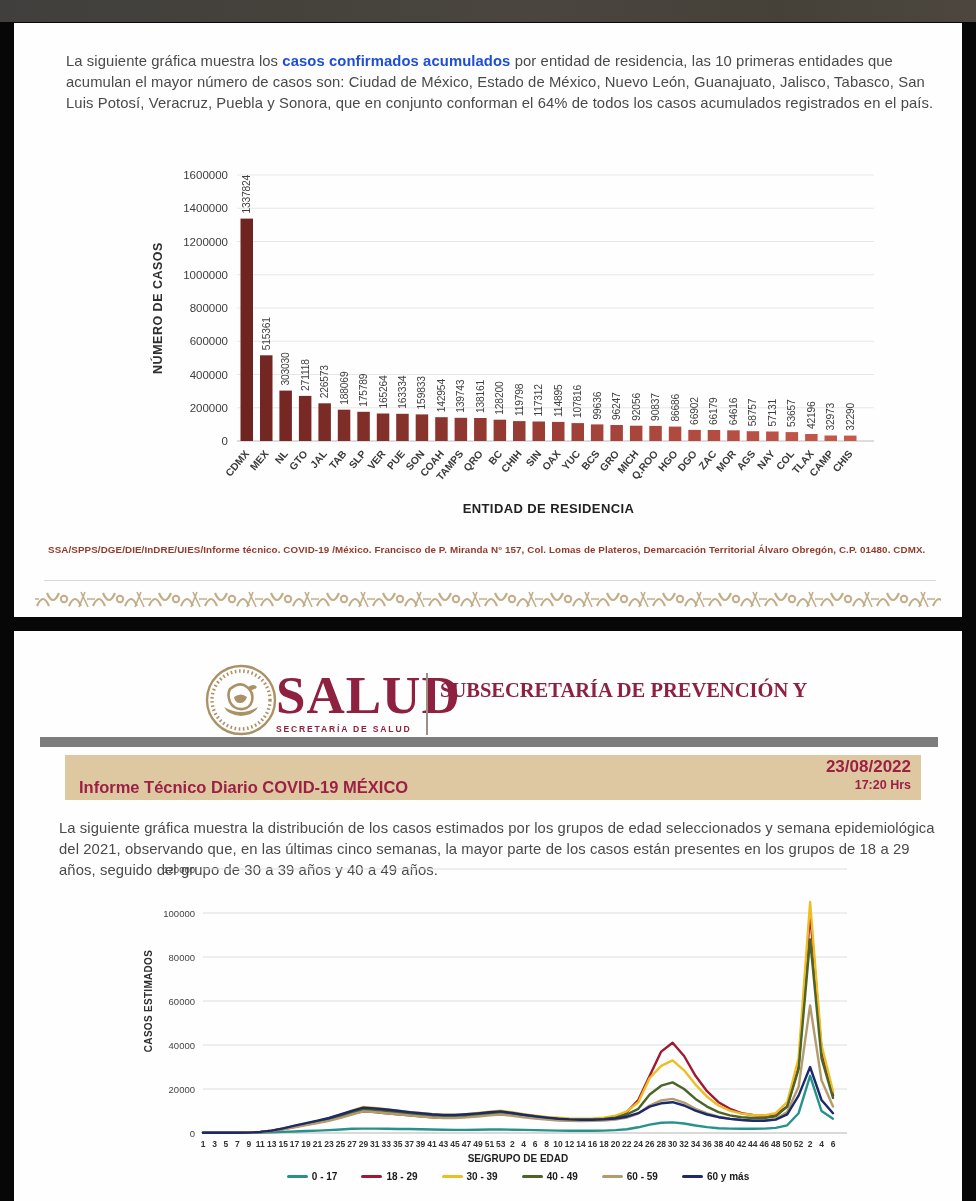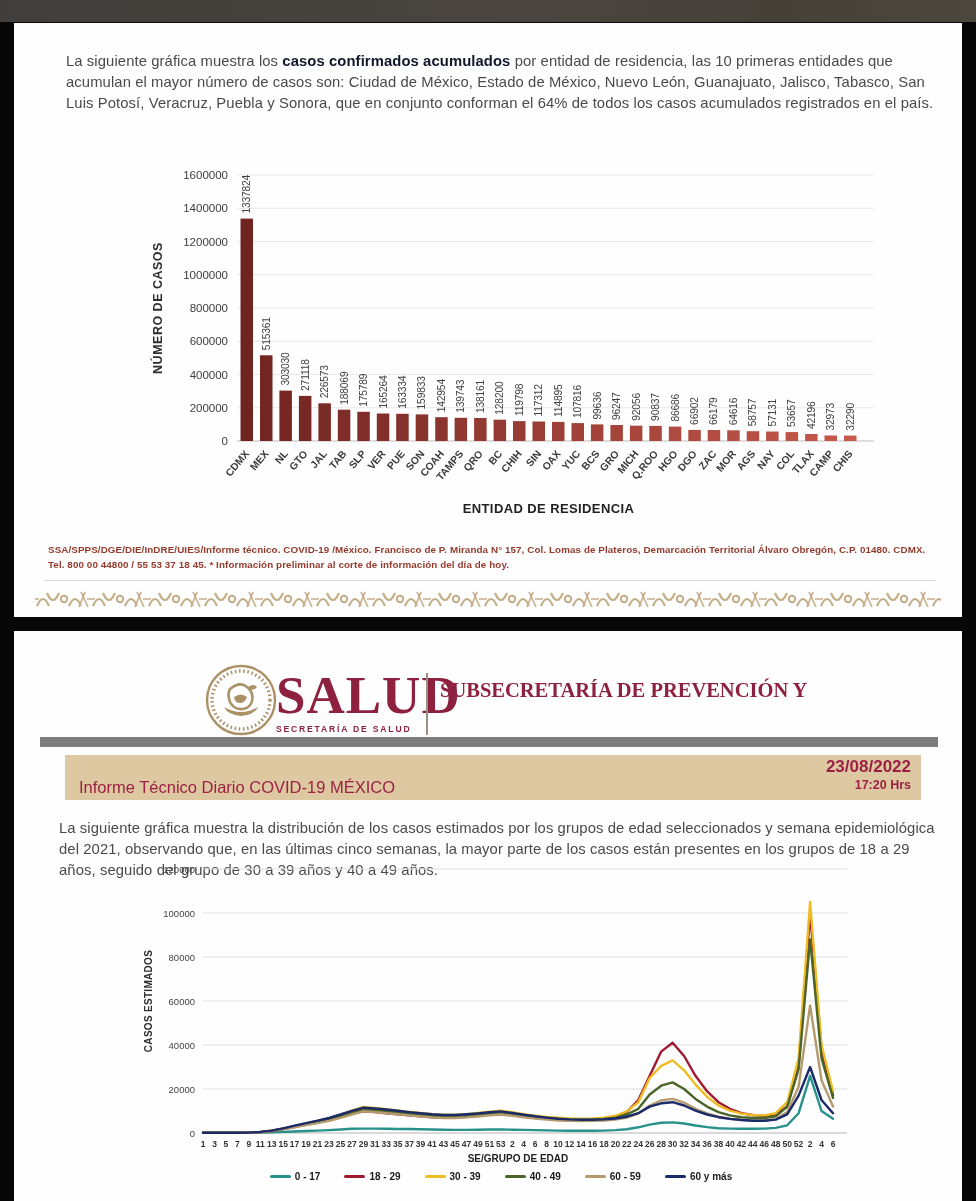--- a/index.html
+++ b/index.html
@@ -6,44 +6,44 @@
     font-family:"Liberation Sans","DejaVu Sans",sans-serif;}
   .stage{position:relative;width:976px;height:1201px;background:#070707;}
   .topbar{position:absolute;left:0;top:0;width:976px;height:22px;
     background:linear-gradient(90deg,#413f3d 0%,#45423c 30%,#4a463f 55%,#454139 80%,#4c463e 100%);}
   .page{position:absolute;left:14px;width:948px;background:#fefefe;}
   .page1{top:23px;height:594px;}
   .page2{top:631px;height:570px;}
   .para{position:absolute;color:#4a4a4a;font-size:14.8px;line-height:1.42;letter-spacing:.1px;}
   .p1-intro{left:52px;top:13px;width:872px;}
   .p2-intro{left:45px;top:172px;width:876px;}
-  .para strong{color:#0f172a;}
+  .para strong{color:#1d4ed8;}
   svg text{font-family:"Liberation Sans","DejaVu Sans",sans-serif;}
   .chart-svg{position:absolute;left:0;}
   #bar-svg{top:130px;}
   #line-svg{top:228px;}
   .source{position:absolute;left:34px;top:520px;width:888px;color:#943a2c;
     font-size:9.8px;font-weight:600;line-height:1.5;letter-spacing:.1px;}
   .rule{position:absolute;left:30px;top:557px;width:892px;height:1px;background:#d8d8d8;}
   .deco{position:absolute;left:21px;top:567px;}
   
   .seal{position:absolute;left:190px;top:32px;}
   .logo-block{position:absolute;left:262px;top:38px;color:#8e2140;}
   .logo-title{font-family:"Liberation Serif","DejaVu Serif",serif;font-weight:bold;
     font-size:53px;letter-spacing:1px;line-height:1;}
   .logo-sub{font-size:8.6px;font-weight:bold;letter-spacing:1.8px;margin-top:2px;color:#8e2140;}
   .hdr-divider{position:absolute;left:412px;top:42px;width:2px;height:62px;background:#9a9186;}
   .subsec{position:absolute;left:426px;top:46px;color:#8e2140;
     font-family:"Liberation Serif","DejaVu Serif",serif;font-weight:bold;font-size:20.5px;line-height:1.28;}
   .graybar{position:absolute;left:26px;top:106px;width:898px;height:10px;background:#7d7d7d;}
   .titlebar{position:absolute;left:51px;top:124px;width:856px;height:45px;background:#ddc8a2;}
-  .report-title{position:absolute;left:14px;bottom:3px;font-size:16.5px;font-weight:normal;color:#9c2044;margin-top:14px;}
+  .report-title{position:absolute;left:14px;bottom:3px;font-size:16.5px;font-weight:bold;color:#9c2044;margin-top:14px;}
   .date{position:absolute;right:10px;top:2px;font-size:17px;font-weight:bold;color:#9c2044;}
   .time{position:absolute;right:10px;top:23px;font-size:12.5px;font-weight:bold;color:#9c2044;}
-  .legend{position:absolute;left:172px;top:540px;width:630px;display:flex;
+  .legend{position:absolute;left:189px;top:540px;width:630px;display:flex;
     justify-content:center;gap:24px;align-items:center;}
   .lg-item{display:flex;align-items:center;gap:4px;}
   .lg-swatch{display:inline-block;width:21px;height:3.5px;border-radius:2px;}
   .lg-label{font-size:10px;font-weight:bold;color:#1a1a1a;}
 </style>
 </head>
 <body>
 
 <div class="stage">
   <div class="topbar"></div>
@@ -165,21 +165,20 @@
         <text x="820.296875" y="277.51823875" transform="rotate(-90 820.296875 277.51823875)" font-size="10.3" fill="#3f3f3f" letter-spacing="-0.2">32973</text>
         <text x="819.796875" y="301" transform="rotate(-50 819.796875 301)" text-anchor="end" font-size="10.3" font-weight="bold" fill="#3b3b3b">CAMP</text>
         <rect x="830.0" y="282.6" width="12.5" height="5.4" fill="rgb(199,89,75)"></rect>
         <text x="839.765625" y="277.6317875" transform="rotate(-90 839.765625 277.6317875)" font-size="10.3" fill="#3f3f3f" letter-spacing="-0.2">32290</text>
         <text x="839.265625" y="301" transform="rotate(-50 839.265625 301)" text-anchor="end" font-size="10.3" font-weight="bold" fill="#3b3b3b">CHIS</text>
         <text x="534.5" y="360" text-anchor="middle" font-size="13" font-weight="bold" fill="#222" letter-spacing="0.4">ENTIDAD DE RESIDENCIA</text>
       </svg>
 
     <div class="source">
       <div>SSA/SPPS/DGE/DIE/InDRE/UIES/Informe técnico. COVID-19 /México. Francisco de P. Miranda N° 157, Col. Lomas de Plateros, Demarcación Territorial Álvaro Obregón, C.P. 01480. CDMX.</div>
-      <div>Tel. 800 00 44800 / 55 53 37 18 45. * Información preliminar al corte de información del día de hoy.</div>
     </div>
     <div class="rule"></div>
 
     <svg class="deco" width="906" height="19">
       <defs>
         <pattern id="mexpat" width="56" height="19" patternUnits="userSpaceOnUse">
           <path d="M2,16 Q8,2 14,16" fill="none" stroke="#c3ad87" stroke-width="2.2"></path>
           <path d="M12,3 Q18,17 24,3" fill="none" stroke="#c3ad87" stroke-width="2.2"></path>
           <circle cx="29" cy="9" r="3.2" fill="none" stroke="#c3ad87" stroke-width="2"></circle>
           <path d="M34,16 q6,-14 12,0" fill="none" stroke="#c3ad87" stroke-width="2.2"></path>

